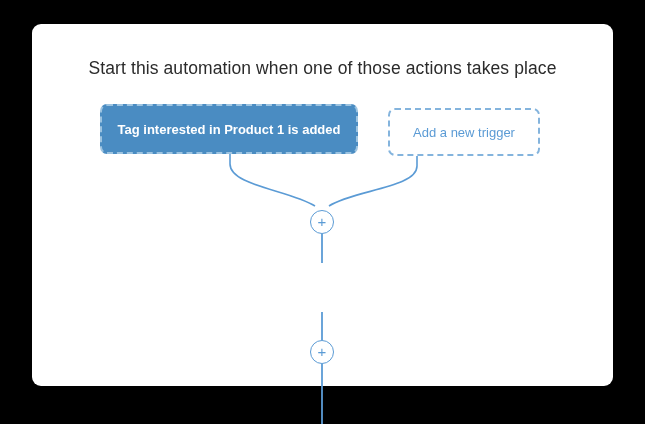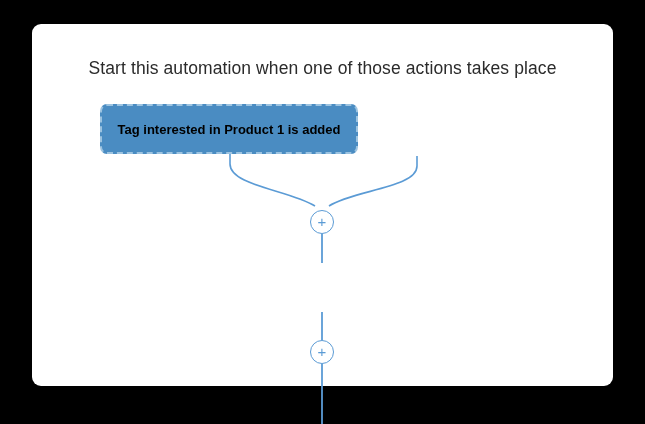--- a/index.html
+++ b/index.html
@@ -67,21 +67,21 @@
     justify-content: center;
     text-align: center;
     border-radius: 7px;
     font-size: 13px;
     line-height: 17px;
   }
 
   .node.filled {
     background: #4a8cc2;
     border: 2px dashed #9cc3e0;
-    color: #000000;
+    color: #ffffff;
     font-weight: bold;
   }
 
   .node.ghost {
     background: #ffffff;
     border: 2px dashed #84b4dd;
     color: #5b9bd5;
     font-weight: normal;
   }
 
@@ -150,20 +150,23 @@
       <path d="M322,312 L322,340" stroke-width="1.8"></path>
 
       <path d="M322,364 L322,424" stroke-width="1.8"></path>
     </g>
   </svg>
 
   <div class="node filled" id="node-trigger-tag">
     <span>Tag interested in Product 1 is added</span>
   </div>
 
+  <div class="node ghost" id="node-add-trigger">
+    <span>Add a new trigger</span>
+  </div>
 
   <div class="plus-btn" id="plus-top">
     <span>+</span>
   </div>
 
 
   <div class="plus-btn" id="plus-bottom">
     <span>+</span>
   </div>
 

